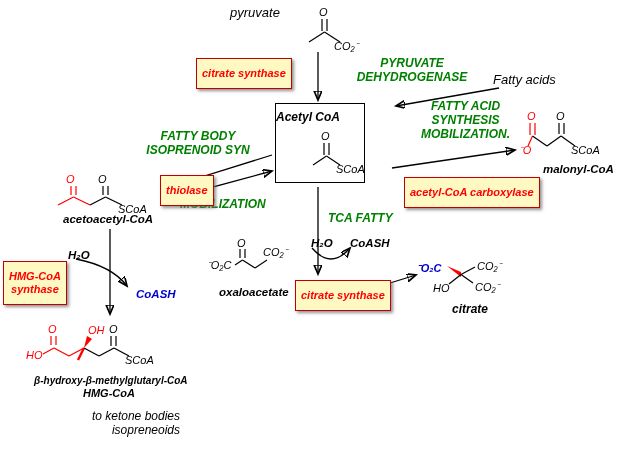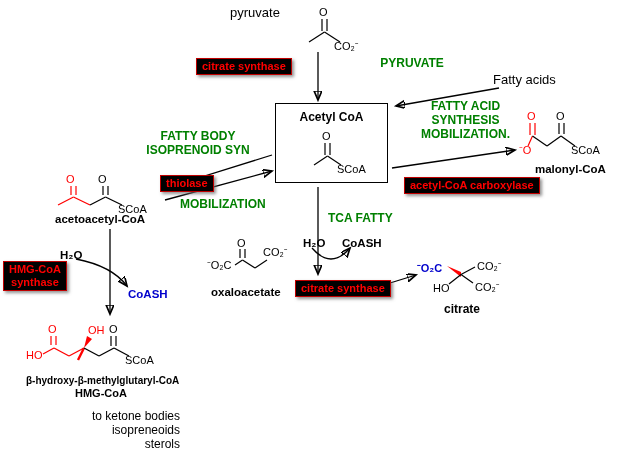--- a/index.html
+++ b/index.html
@@ -1,33 +1,33 @@
 <!DOCTYPE html>
 <html><head>
 <meta charset="utf-8">
 <style>
   * { margin:0; padding:0; box-sizing:border-box; }
   body { font-family:"Liberation Sans", sans-serif; background:#fff; }
-  .canvas { position:relative; width:632px; height:466px; background:#fff; overflow:hidden; }
+  .canvas { position:relative; width:632px; height:466px; background:#fff; overflow:hidden;font-style:italic; }
   .lbl { position:absolute; white-space:nowrap; color:#000; font-size:13px; line-height:13px; }
-  .bold { font-weight:bold; }
+  .bold { font-weight:bold;margin-left:8px; }
   .sm { font-size:11.5px; line-height:12px; }
   .green { position:absolute; color:#008000; font-weight:bold; font-size:12px; text-align:center; line-height:14px; white-space:nowrap; }
-  .redbox { position:absolute; color:#f00; font-weight:bold; font-size:11px; line-height:13px; border:1px solid #c00000; background:#000000; padding:1px 5px; box-shadow:2px 2px 3px rgba(110,110,110,0.75); white-space:nowrap; text-align:center; z-index:3; }
+  .redbox { position:absolute; color:#f00; font-weight:bold; font-size:11px; line-height:13px; border:1px solid #c00000; background:#fef9c3; padding:8px 5px; box-shadow:2px 2px 3px rgba(110,110,110,0.75); white-space:nowrap; text-align:center; z-index:3; }
   .blue { color:#0000cc; }
   .struct { position:absolute; overflow:visible; z-index:2; }
   .struct line { stroke:#000; stroke-width:1.2; }
   .struct text { font-family:"Liberation Sans", sans-serif; font-size:11px; fill:#000; }
   .ra { stroke:#f00 !important; }
   .rt { fill:#f00 !important; }
   .bt { fill:#0000cc !important; font-weight:bold; }
   .wedge { fill:#f00; stroke:none; }
   .arrows { position:absolute; left:0; top:0; z-index:1; }
   .arrows path, .arrows line { stroke:#000; stroke-width:1.3; fill:none; }
-  .abox { position:absolute; left:275px; top:103px; width:113px; height:80px; border:1.5px solid #000; background:#fff; text-align:center; z-index:2; }
+  .abox { position:absolute; left:275px; top:103px; width:90px; height:80px; border:1.5px solid #000; background:#fff; text-align:left; z-index:2; }
   .abox .title { margin-top:6px; font-weight:bold; font-size:12px; }
   .abox svg { display:block; margin:0 auto; overflow:visible; }
   .abox svg line { stroke:#000; stroke-width:1.2; }
   .abox svg text { font-family:"Liberation Sans", sans-serif; font-size:11px; fill:#000; }
 </style>
 </head>
 <body>
 
 <div class="canvas">
 
@@ -57,20 +57,21 @@
     <line x1="29" y1="17" x2="29" y2="29"></line>
     <line x1="26.5" y1="30" x2="11" y2="40"></line>
     <line x1="26.5" y1="30" x2="42" y2="40"></line>
     <text x="36" y="48">CO₂⁻</text>
   </svg>
 
   <div class="redbox" style="left:196px;top:58px">citrate synthase</div>
 
   <div class="green" style="left:347px;top:56px;width:130px">
     <div>PYRUVATE</div>
+    <div>DEHYDROGENASE</div>
   </div>
 
   <div class="lbl" style="left:493px;top:73px">Fatty acids</div>
 
   <div class="abox">
     <div class="title">Acetyl CoA</div>
     <svg width="109" height="52">
       <text x="45" y="16">O</text>
       <line x1="48" y1="19" x2="48" y2="31"></line>
       <line x1="53" y1="19" x2="53" y2="31"></line>
@@ -182,16 +183,15 @@
     <line x1="90" y1="16" x2="90" y2="26"></line>
     <line x1="88" y1="28" x2="103" y2="36"></line>
     <text x="99" y="44">SCoA</text>
   </svg>
   <div class="lbl bold" style="left:26px;top:374px;font-size:10px">β-hydroxy-β-methylglutaryl-CoA</div>
   <div class="lbl bold" style="left:75px;top:387px;font-size:11px">HMG-CoA</div>
 
   <div class="lbl" style="left:75px;top:409px;width:105px;text-align:right;white-space:normal;font-size:12px;line-height:14px">
     <div>to ketone bodies</div>
     <div>isopreneoids</div>
-    <div>sterols</div>
   </div>
 
 </div>
 
 </body></html>

